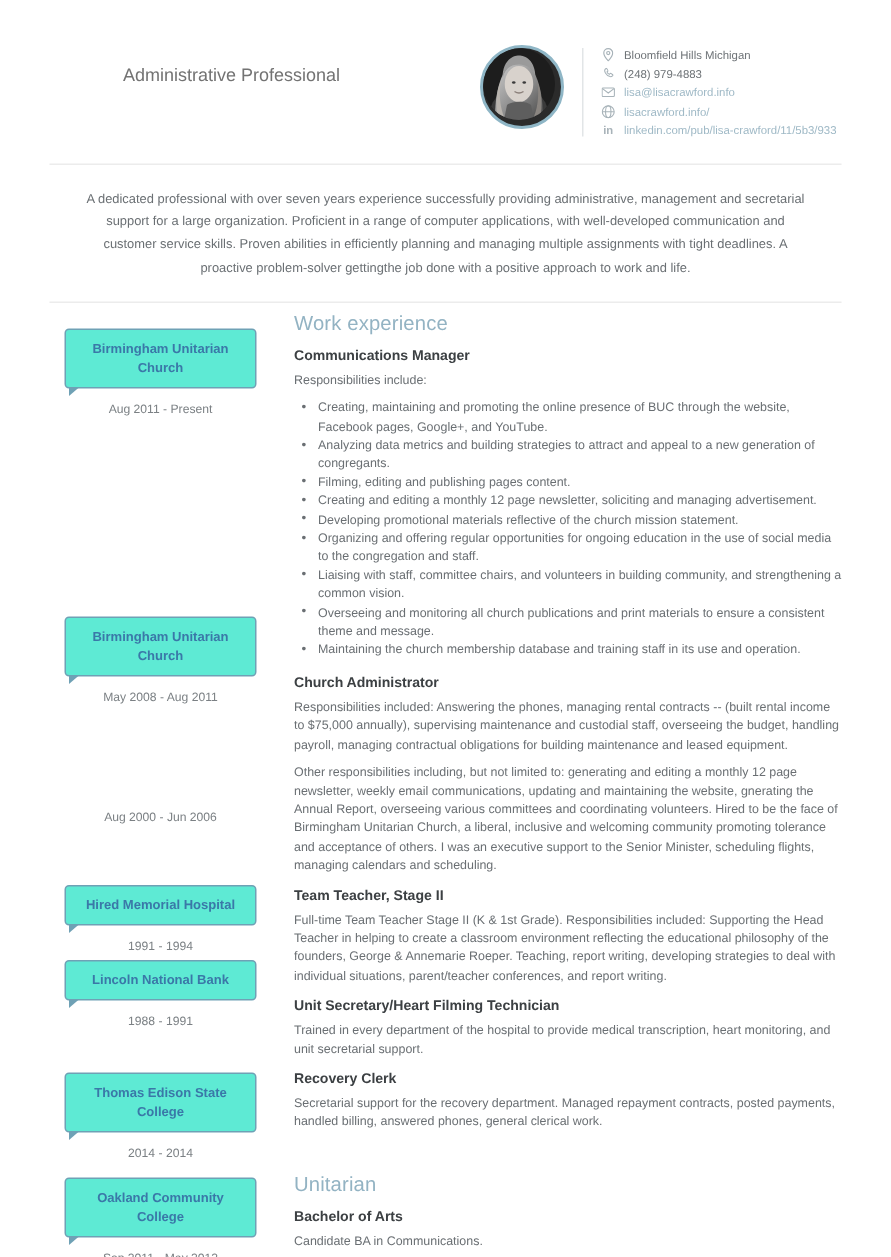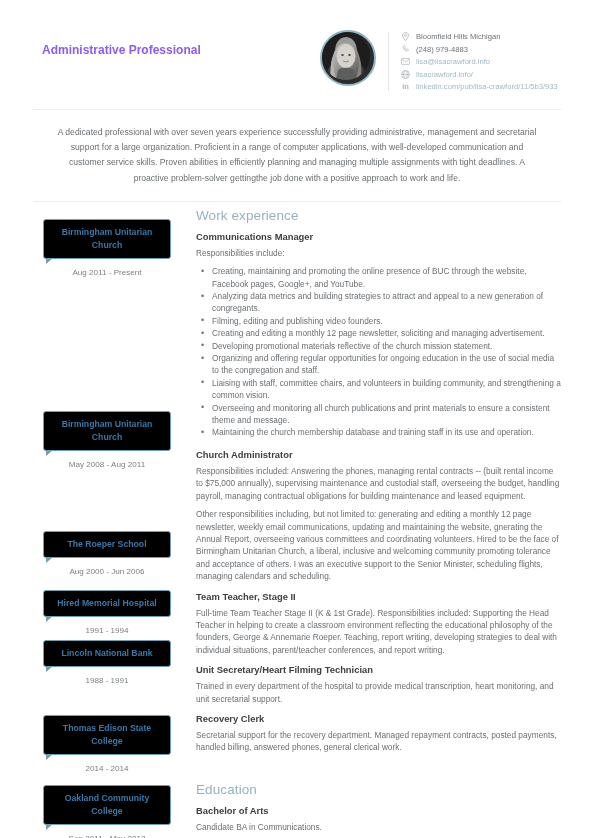--- a/index.html
+++ b/index.html
@@ -40,23 +40,24 @@
   .name {
     font-size: 25px;
     font-weight: bold;
     color: #3b7d93;
     letter-spacing: -0.2px;
     line-height: 1.15;
     margin: 0;
   }
   .job-title {
     font-size: 12px;
-    color: #8b5cf6;
+    color: #737373;
     margin-top: 9px;
-    font-weight: bold;
+    font-weight: normal;
+    margin-left: 40px;
   }
   .header-right {
     flex: 1;
     display: flex;
     align-items: flex-start;
     padding-top: 2px;
   }
   .avatar {
     width: 52px;
     height: 52px;
@@ -142,21 +143,21 @@
     padding-left: 21px;
     padding-top: 6px;
     box-sizing: border-box;
   }
 
   
   .tl-entry { position: absolute; left: 10px; width: 128px; }
   .tl-box {
     border: 1px solid #6fa1b5;
     border-radius: 3px;
-    background: #000000;
+    background: #5eead4;
     padding: 6px 6px 6px 6px;
     text-align: center;
     font-size: 8.7px;
     font-weight: bold;
     color: #3a78a8;
     line-height: 13px;
     position: relative;
     box-sizing: border-box;
   }
   .tl-box::after {
@@ -329,21 +330,20 @@
         <div class="tl-box">Birmingham Unitarian Church</div>
         <div class="tl-date">Aug 2011 - Present</div>
       </div>
 
       <div class="tl-entry" style="top:209px;">
         <div class="tl-box">Birmingham Unitarian Church</div>
         <div class="tl-date">May 2008 - Aug 2011</div>
       </div>
 
       <div class="tl-entry" style="top:329px;">
-        <div class="tl-box">The Roeper School</div>
         <div class="tl-date">Aug 2000 - Jun 2006</div>
       </div>
 
       <div class="tl-entry" style="top:388px;">
         <div class="tl-box">Hired Memorial Hospital</div>
         <div class="tl-date">1991 - 1994</div>
       </div>
 
       <div class="tl-entry" style="top:438px;">
         <div class="tl-box">Lincoln National Bank</div>
@@ -365,21 +365,21 @@
     <div class="col-right">
 
       <div class="section-title">Work experience</div>
 
       <div class="block">
         <div class="job-head">Communications Manager</div>
         <div class="para">Responsibilities include:</div>
         <ul class="bullets">
           <li>Creating, maintaining and promoting the online presence of BUC through the website, Facebook pages, Google+, and YouTube.</li>
           <li>Analyzing data metrics and building strategies to attract and appeal to a new generation of congregants.</li>
-          <li>Filming, editing and publishing video founders.</li>
+          <li>Filming, editing and publishing pages content.</li>
           <li>Creating and editing a monthly 12 page newsletter, soliciting and managing advertisement.</li>
           <li>Developing promotional materials reflective of the church mission statement.</li>
           <li>Organizing and offering regular opportunities for ongoing education in the use of social media to the congregation and staff.</li>
           <li>Liaising with staff, committee chairs, and volunteers in building community, and strengthening a common vision.</li>
           <li>Overseeing and monitoring all church publications and print materials to ensure a consistent theme and message.</li>
           <li>Maintaining the church membership database and training staff in its use and operation.</li>
         </ul>
       </div>
 
       <div class="block tight">
@@ -398,21 +398,21 @@
         <div class="para">Trained in every department of the hospital to provide medical transcription, heart monitoring, and unit secretarial support.</div>
       </div>
 
       <div class="block tight">
         <div class="job-head">Recovery Clerk</div>
         <div class="para">Secretarial support for the recovery department. Managed repayment contracts, posted payments, handled billing, answered phones, general clerical work.</div>
       </div>
 
       <div class="sec-gap"></div>
 
-      <div class="section-title">Education</div>
+      <div class="section-title">Unitarian</div>
 
       <div class="block">
         <div class="job-head">Bachelor of Arts</div>
         <div class="para">Candidate BA in Communications.</div>
       </div>
 
     </div>
   </div>
 
 </div>

